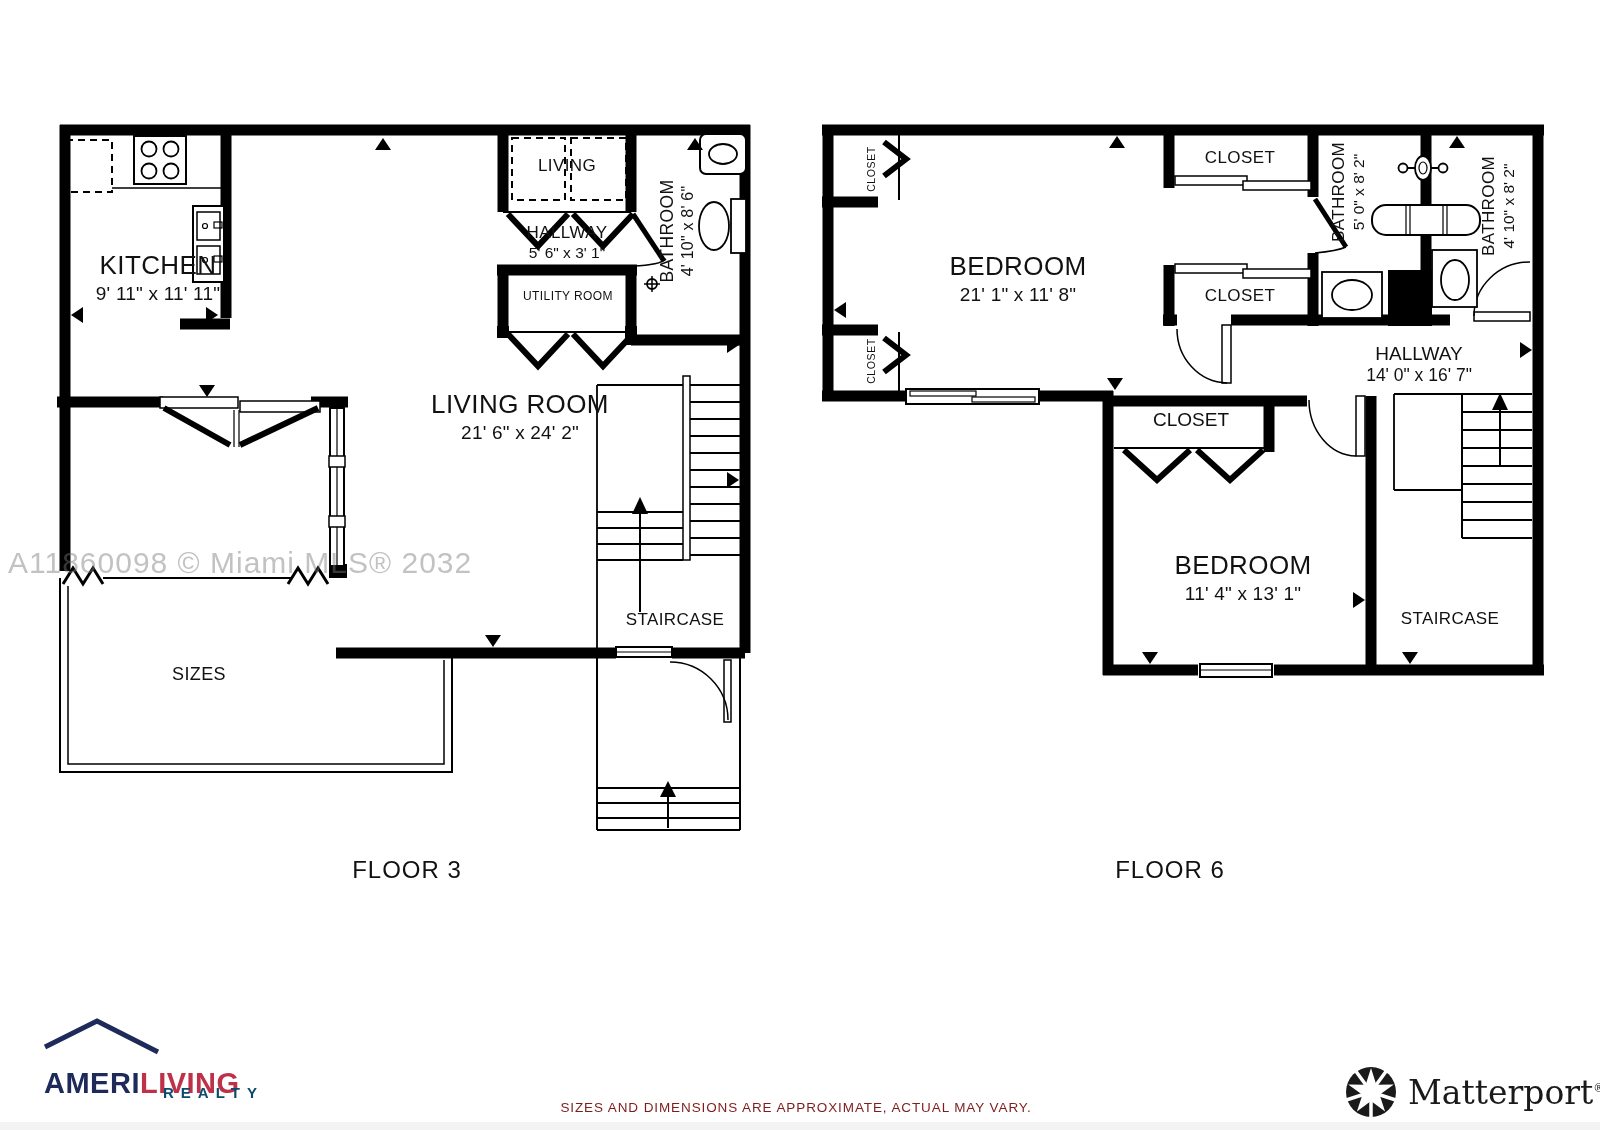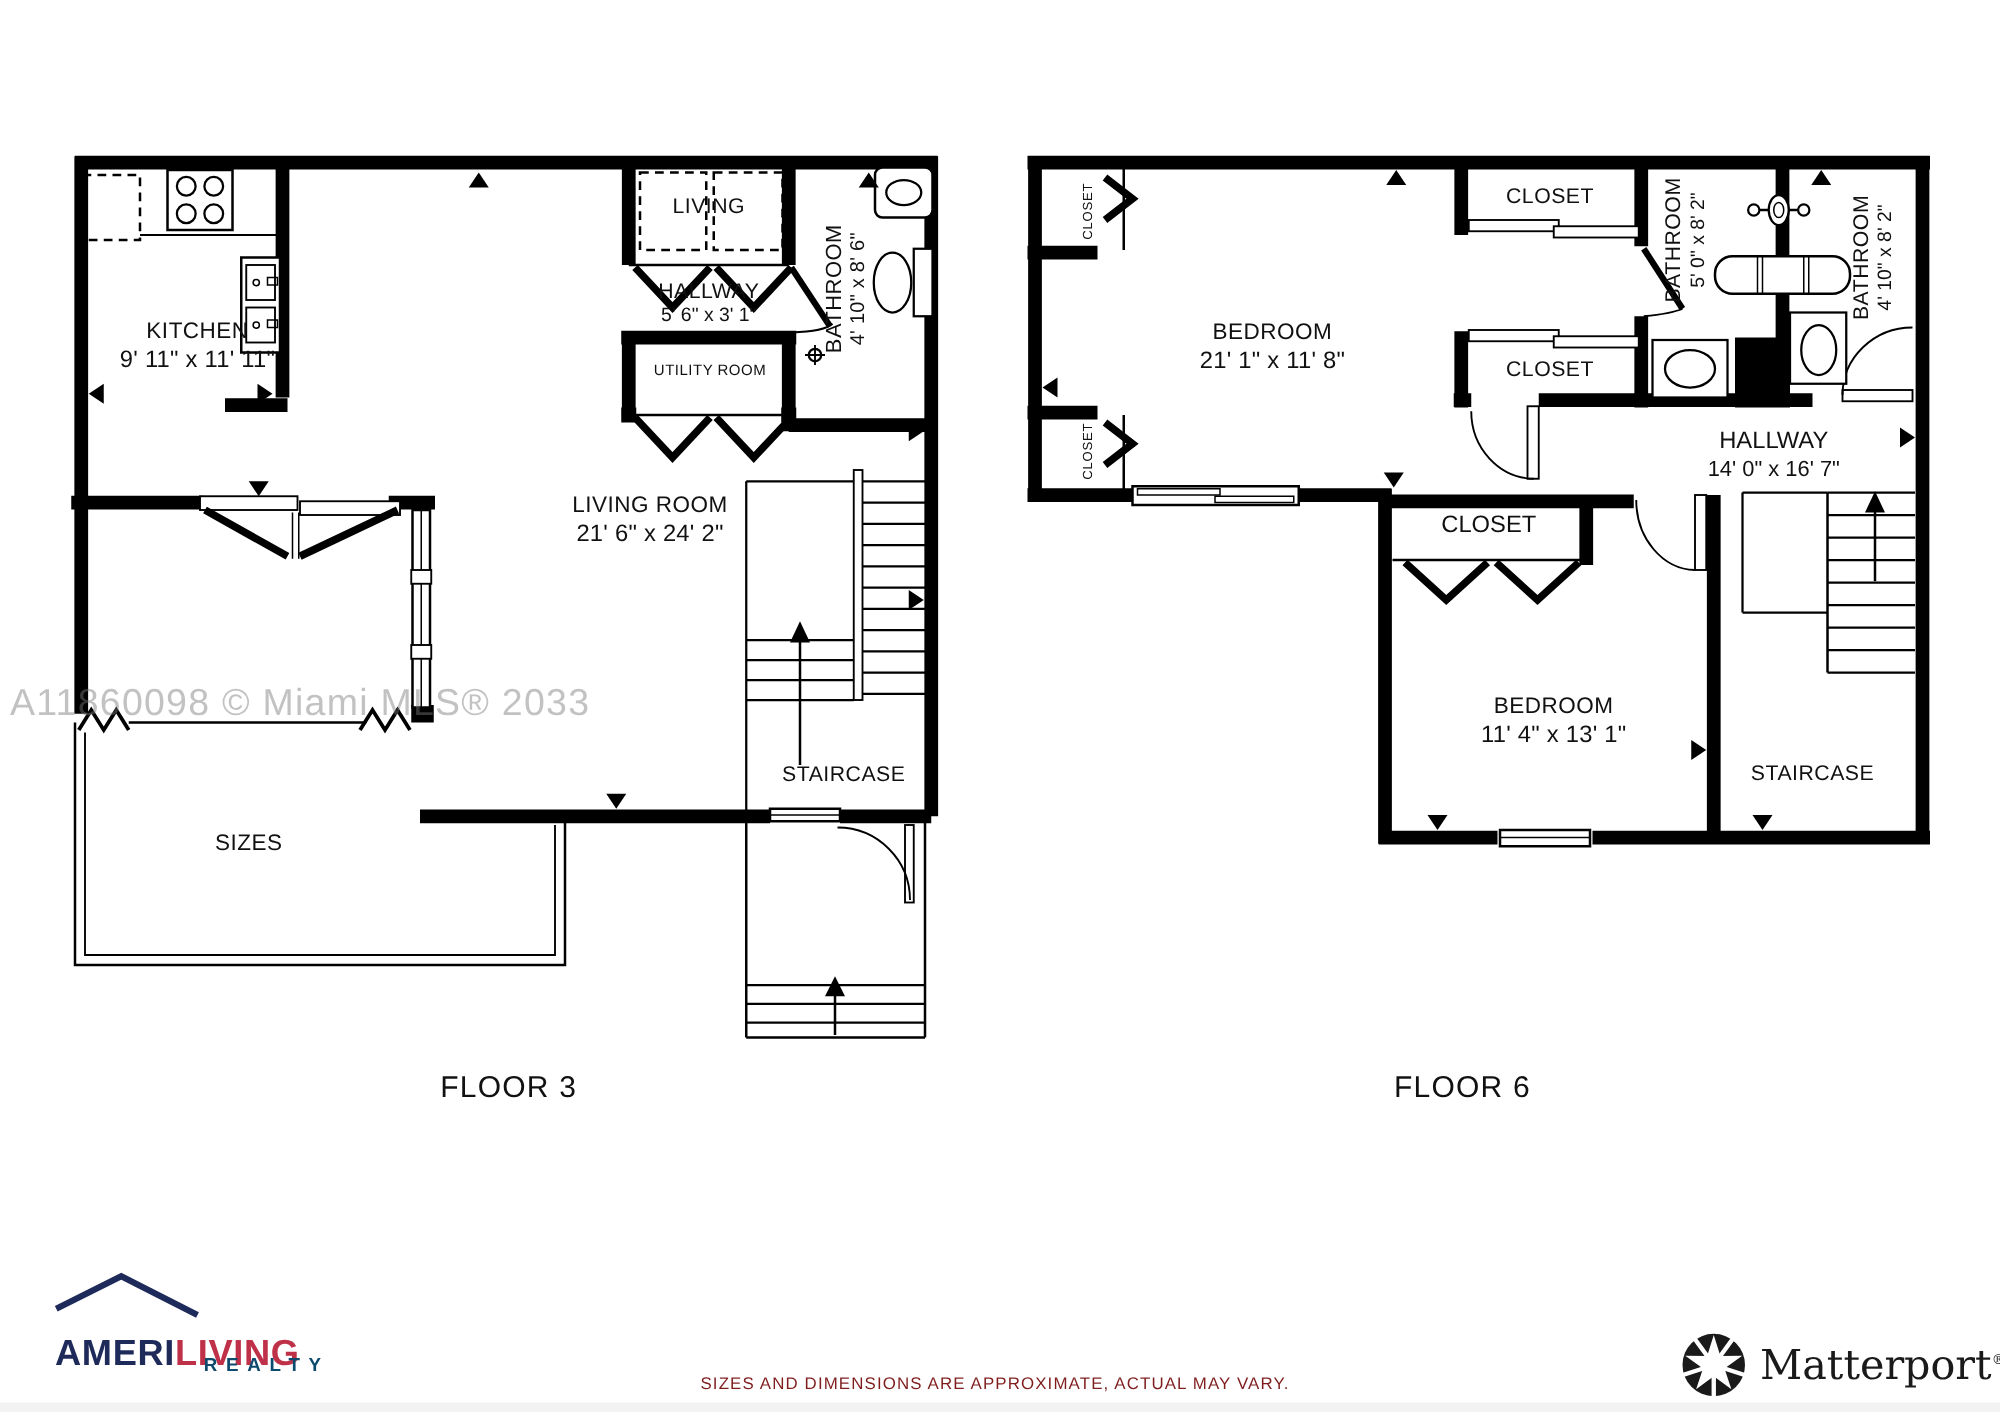--- a/index.html
+++ b/index.html
@@ -2,21 +2,21 @@
 <html><head>
 <meta charset="utf-8">
 <style>
   html,body{margin:0;padding:0;background:#fff;}
   #page{position:relative;width:1600px;height:1130px;background:#ffffff;overflow:hidden;
         font-family:"Liberation Sans", sans-serif;color:#1a1a1a;}
   svg{position:absolute;left:0;top:0;}
   .lbl{position:absolute;transform:translate(-50%,-50%);text-align:center;white-space:nowrap;
        line-height:1.22;color:#111;}
   .lbl.vert{transform:translate(-50%,-50%) rotate(-90deg);}
-  .rm{font-size:18px;letter-spacing:.4px;}
+  .rm{font-size:26px;letter-spacing:.4px;}
   .dm{font-size:19px;letter-spacing:.2px;}
   .md{font-size:17px;letter-spacing:.4px;}
   .md2{font-size:15.5px;}
   .sm{font-size:12px;letter-spacing:.4px;text-align:right;}
   .xs{font-size:10.5px;letter-spacing:.6px;}
   .bath .rm{font-size:17.5px;}
   .bath .dm{font-size:16px;}
   .title{font-size:24px;letter-spacing:1px;}
   .watermark{position:absolute;left:8px;top:563px;transform:translateY(-50%);
              font-size:30px;color:rgba(120,120,120,.45);letter-spacing:1px;white-space:nowrap;}
@@ -297,21 +297,21 @@
     <div style="font-size:17.5px">14' 0" x 16' 7"</div>
   </div>
   <div class="lbl" style="left:1191px;top:420px;font-size:19px">CLOSET</div>
   <div class="lbl" style="left:1243px;top:577px">
     <div class="rm">BEDROOM</div>
     <div class="dm">11' 4" x 13' 1"</div>
   </div>
   <div class="lbl md" style="left:1450px;top:619px">STAIRCASE</div>
   <div class="lbl title" style="left:1170px;top:870px">FLOOR 6</div>
 
-  <div class="watermark">A11860098 © Miami MLS® 2033</div>
+  <div class="watermark">A11860098 © Miami MLS® 2032</div>
   <div class="disclaimer">SIZES AND DIMENSIONS ARE APPROXIMATE, ACTUAL MAY VARY.</div>
 
   <div class="af-text">
     <span style="color: rgb(30, 42, 90); margin-top: 18px;">AMERI</span><span style="color: rgb(191, 49, 72);">LIVING</span>
   </div>
   <div class="af-realty" style="color: #0c4a6e;">REALTY</div>
 
   <div class="mp-text">
     <span>Matterport</span><sup>®</sup>
   </div>

